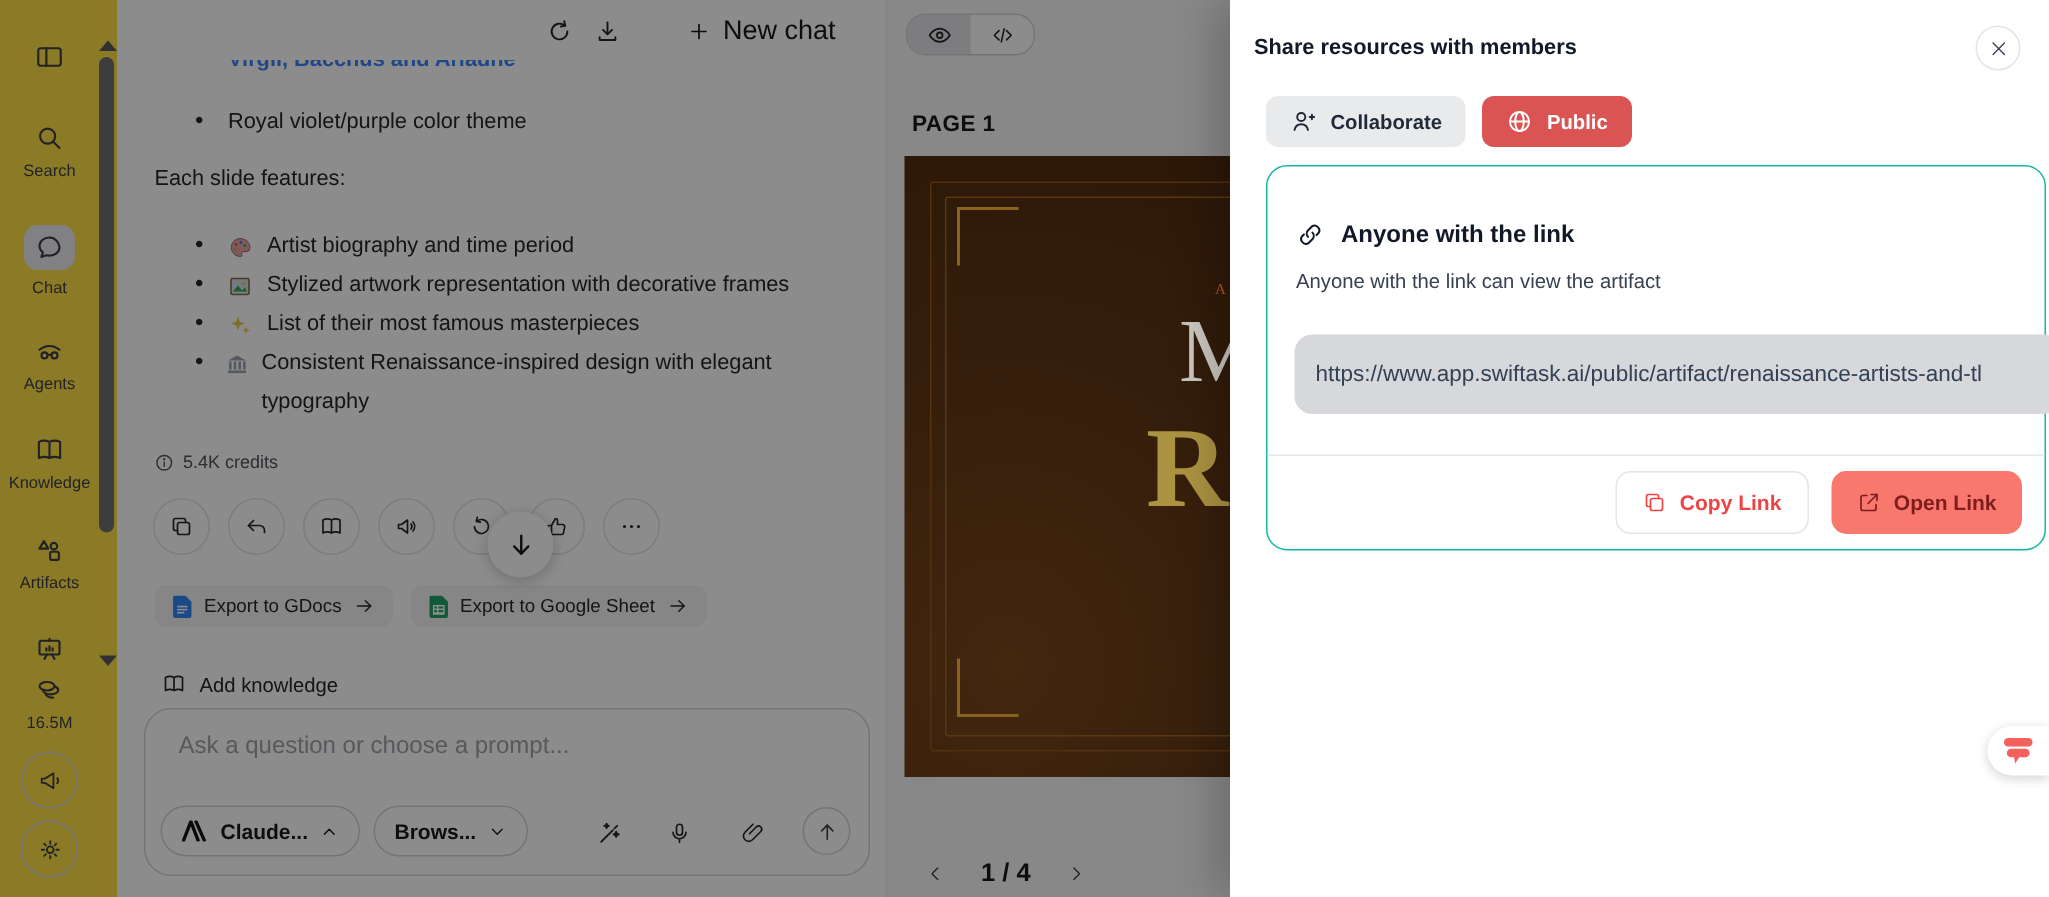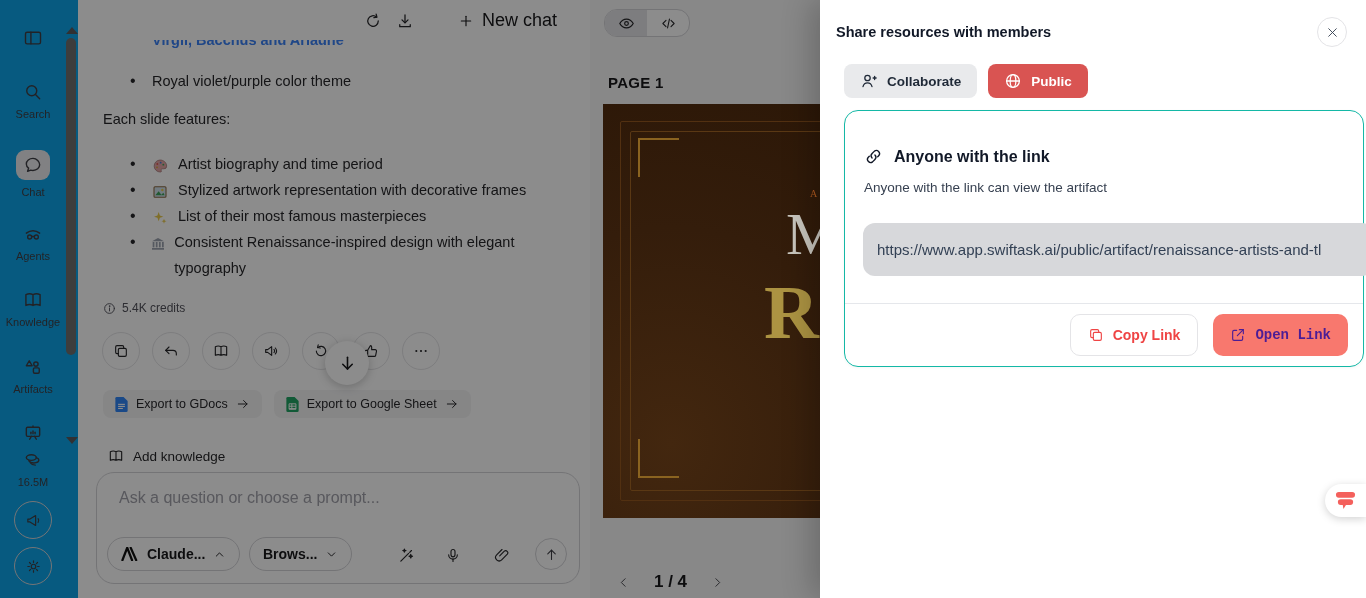--- a/index.html
+++ b/index.html
@@ -3,21 +3,21 @@
 <meta charset="utf-8">
 <style>
   html,body{margin:0;padding:0;background:#fff;}
   body{width:1366px;height:598px;overflow:hidden;font-family:"Liberation Sans",sans-serif;color:#27272a;}
   .app{position:relative;width:1366px;height:598px;}
   svg.ic{fill:none;stroke:currentColor;stroke-width:1.7;stroke-linecap:round;stroke-linejoin:round;display:block;}
   
   .left-region{position:absolute;left:0;top:0;width:820px;height:598px;background:#fff;overflow:hidden;}
   .backdrop{position:absolute;inset:0;background:rgba(0,0,0,0.45);z-index:60;}
   
-  .sidebar{position:absolute;left:0;top:0;width:78px;height:598px;background:#0ea5e9;}
+  .sidebar{position:absolute;left:0;top:0;width:78px;height:598px;background:#fde047;}
   .sb-item{position:absolute;left:0;width:66px;text-align:center;color:#3f3f46;}
   .sb-item .lbl{display:block;font-size:11px;margin-top:6px;color:#3f3f46;}
   .sb-item svg{margin:0 auto;}
   .sb-chip{display:inline-flex;padding:5px 7px;border-radius:9px;}
   .sb-chip.active{background:#ececee;}
   .sb-circle{width:36px;height:36px;border:1px solid #d4d4d8;border-radius:50%;display:flex;align-items:center;justify-content:center;margin:0 auto;}
   .sb-scrollthumb{position:absolute;left:66px;top:38px;width:10px;height:317px;background:#707070;border-radius:5px;}
   .sb-tri{position:absolute;left:66px;width:0;height:0;border-left:6px solid transparent;border-right:6px solid transparent;}
   .sb-tri.up{top:27px;border-bottom:7px solid #5a5a5e;}
   .sb-tri.down{top:437px;border-top:7px solid #5a5a5e;}
@@ -71,21 +71,21 @@
   .tab.public{background:#d95452;color:#fff;}
   .card{position:absolute;left:24px;top:110px;width:518px;height:255px;border:1px solid #14b8a6;border-radius:14px;background:#fff;box-shadow:0 1px 3px rgba(0,0,0,.04);}
   .card-head{position:absolute;left:19px;top:36px;display:flex;align-items:center;gap:11px;color:#111827;}
   .card-head .h{font-size:16px;font-weight:700;}
   .card-desc{position:absolute;left:19px;top:69px;font-size:13.5px;color:#374151;}
   .url-box{position:absolute;left:18px;top:112px;width:483px;height:53px;background:#d7d8db;border-radius:12px;display:flex;align-items:center;padding:0 14px;overflow:hidden;cursor:text;}
   .url-box span{font-size:15px;color:#334155;white-space:nowrap;}
   .card-footer{position:absolute;left:0;right:0;bottom:0;height:62px;border-top:1px solid #e5e7eb;display:flex;align-items:center;justify-content:flex-end;gap:15px;padding-right:15px;}
   .btn{height:42px;border-radius:10px;display:flex;align-items:center;gap:9px;padding:0 17px;font-size:14px;font-weight:600;cursor:pointer;font-family:inherit;}
   .btn.copy{background:#fff;border:1px solid #e4e4e7;color:#ef4444;}
-  .btn.open{background:#f8786e;border:none;color:#4c1d95;font-family:Liberation Mono, monospace;}
+  .btn.open{background:#f8786e;border:none;color:#7f1d1d;}
   .logo-pill{position:absolute;right:0;top:484px;width:41px;height:33px;background:#fff;border-radius:17px 0 0 17px;box-shadow:0 2px 8px rgba(0,0,0,.18);display:flex;align-items:center;padding-left:9px;box-sizing:border-box;cursor:pointer;border:none;}
 </style>
 </head>
 <body>
 
 <div class="app">
 
   <div class="left-region">
 
     <aside class="sidebar">

